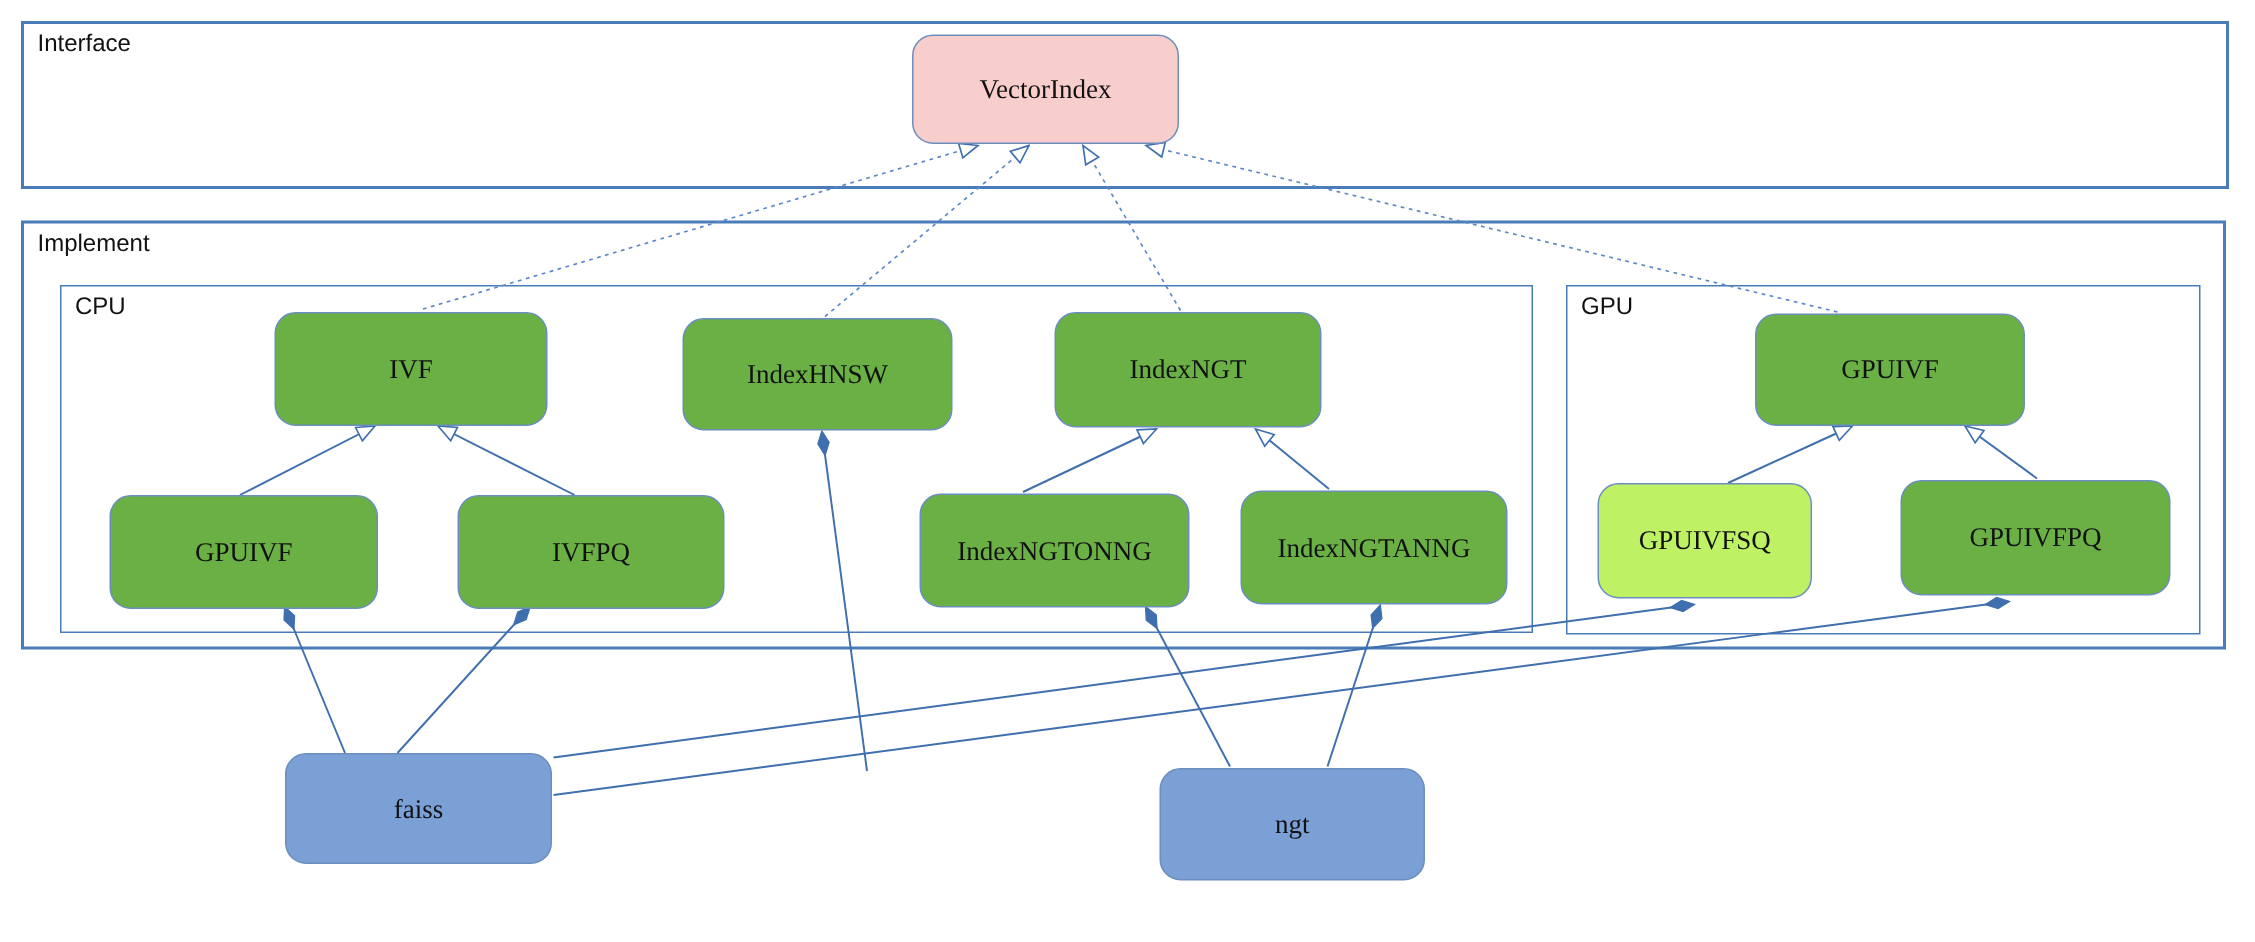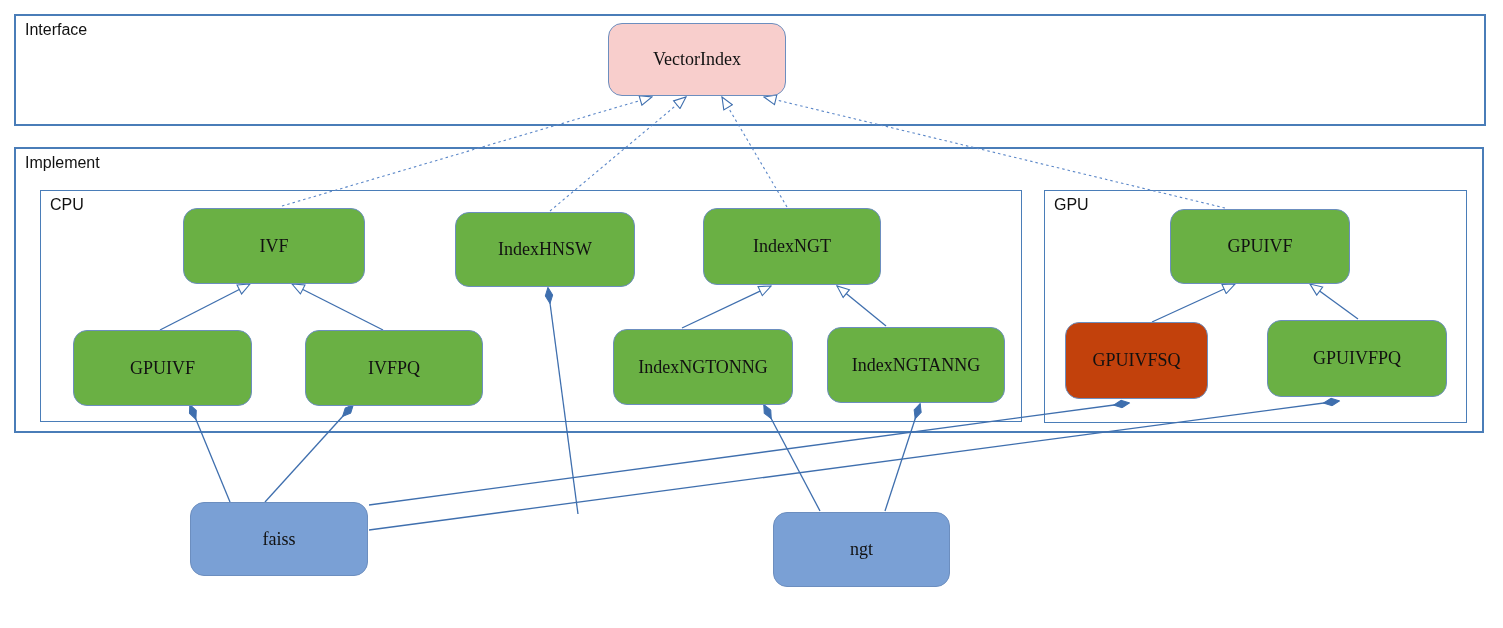--- a/index.html
+++ b/index.html
@@ -120,21 +120,21 @@
     </div>
     <div class="node" style="left: 613px; top: 329px; width: 180px; height: 76px; background: rgb(106, 176, 68); border-color: rgb(108, 142, 191);">
       <span>IndexNGTONNG</span>
     </div>
     <div class="node" style="left: 827px; top: 327px; width: 178px; height: 76px; background: rgb(106, 176, 68); border-color: rgb(108, 142, 191);">
       <span>IndexNGTANNG</span>
     </div>
     <div class="node" style="left: 1170px; top: 209px; width: 180px; height: 75px; background: rgb(106, 176, 68); border-color: rgb(108, 142, 191);">
       <span>GPUIVF</span>
     </div>
-    <div class="node" style="left: 1065px; top: 322px; width: 143px; height: 77px; background: #c2410c; border-color: rgb(108, 142, 191);">
+    <div class="node" style="left: 1065px; top: 322px; width: 143px; height: 77px; background: #bef264; border-color: rgb(108, 142, 191);">
       <span>GPUIVFSQ</span>
     </div>
     <div class="node" style="left: 1267px; top: 320px; width: 180px; height: 77px; background: rgb(106, 176, 68); border-color: rgb(108, 142, 191);">
       <span>GPUIVFPQ</span>
     </div>
     <div class="node" style="left: 190px; top: 502px; width: 178px; height: 74px; background: rgb(122, 160, 213); border-color: rgb(108, 142, 191);">
       <span>faiss</span>
     </div>
     <div class="node" style="left: 773px; top: 512px; width: 177px; height: 75px; background: rgb(122, 160, 213); border-color: rgb(108, 142, 191);">
       <span>ngt</span>

